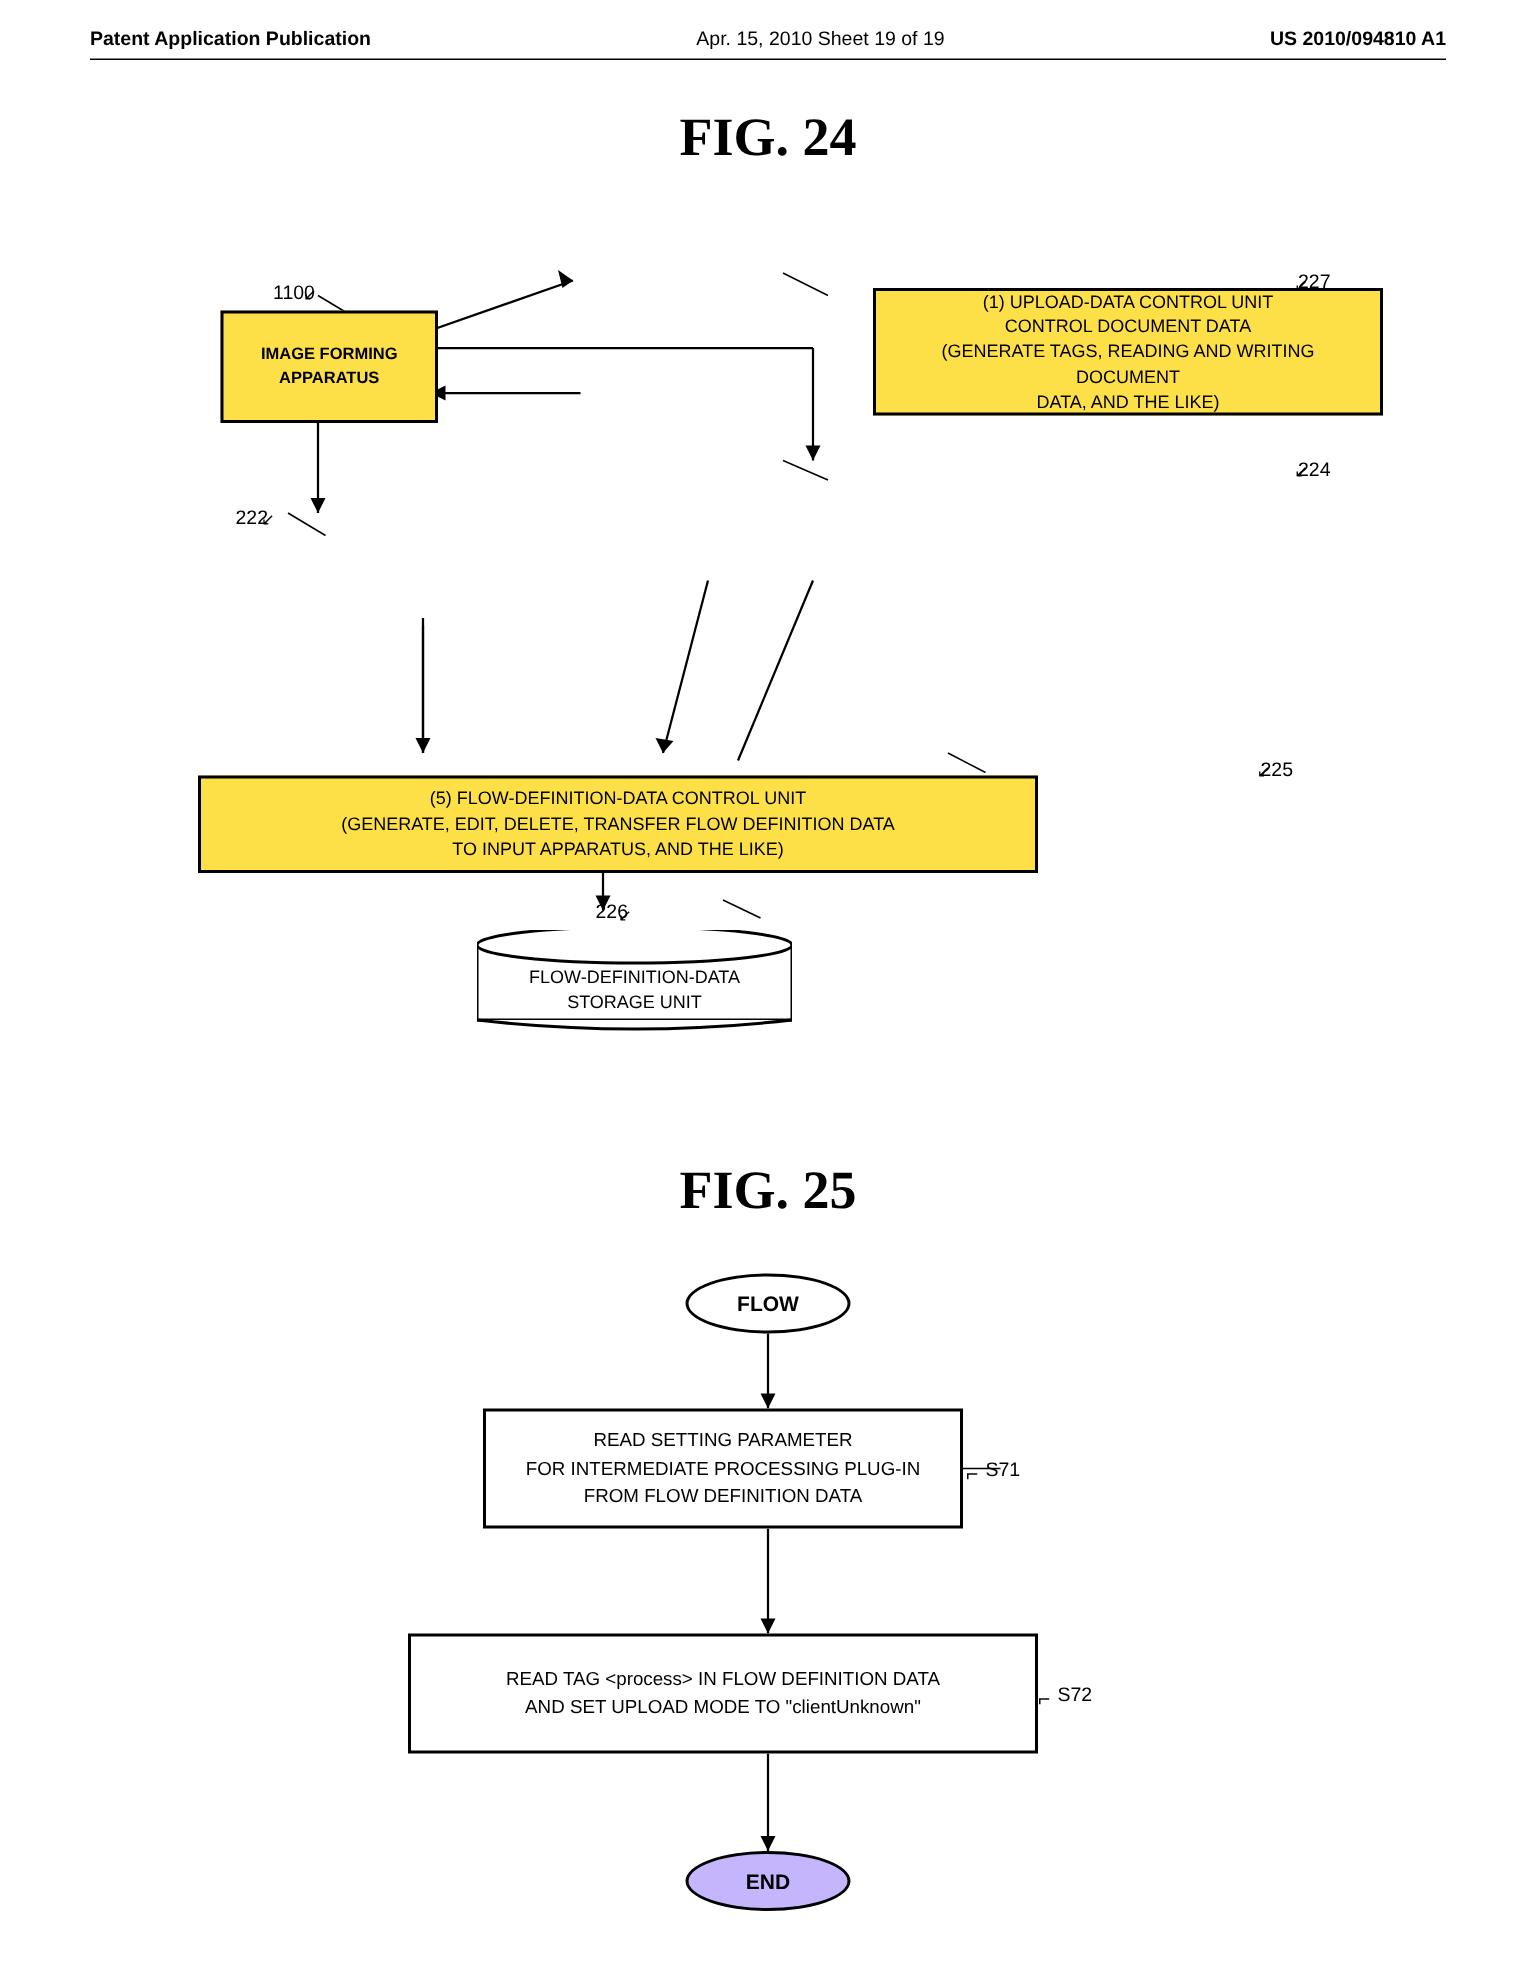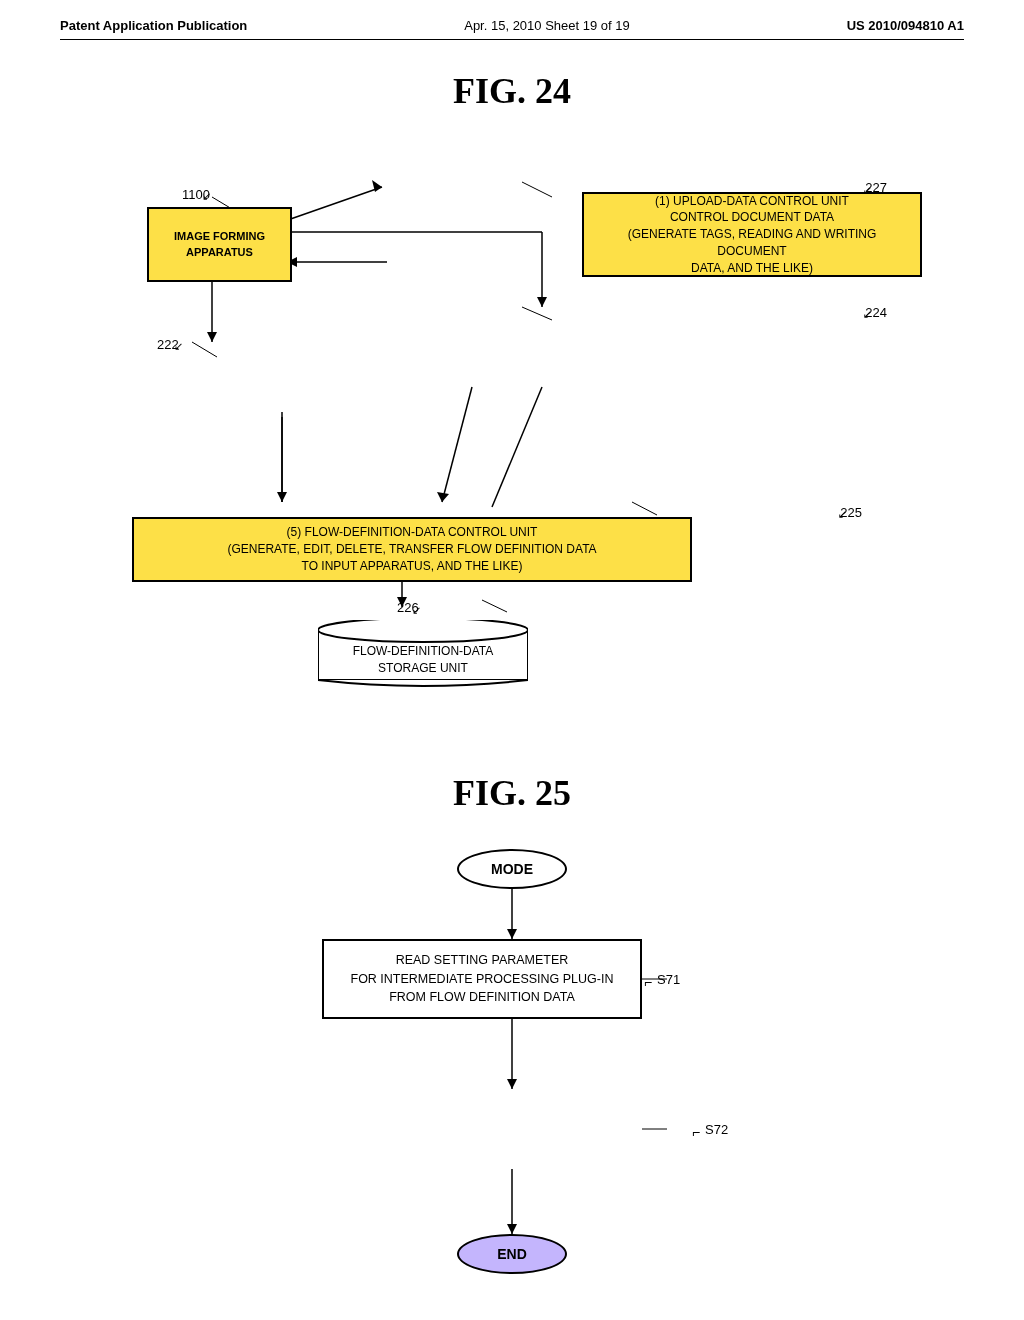--- a/index.html
+++ b/index.html
@@ -202,31 +202,35 @@
       <line x1="300" y1="185" x2="300" y2="255" stroke="#000" stroke-width="1.5"></line>
       <polygon points="300,255 295,245 305,245" fill="#000"></polygon>
 
       <line x1="300" y1="335" x2="300" y2="400" stroke="#000" stroke-width="1.5"></line>
       <polygon points="300,400 295,390 305,390" fill="#000"></polygon>
 
       <line x1="430" y1="145" x2="455" y2="145" stroke="#000" stroke-width="1"></line>
       <line x1="430" y1="295" x2="455" y2="295" stroke="#000" stroke-width="1"></line>
     </svg>
 
-    <div style="position:absolute; left:245px; top:15px; width:110px; height:40px; border:2px solid #000; border-radius:50%; display:flex; align-items:center; justify-content:center; background:#fff; font-size:14px; font-weight:bold;">MODE</div>
+    <div style="position:absolute; left:245px; top:15px; width:110px; height:40px; border:2px solid #000; border-radius:50%; display:flex; align-items:center; justify-content:center; background:#fff; font-size:14px; font-weight:bold;">FLOW</div>
 
     <div style="position:absolute; left:110px; top:105px; width:320px; height:80px; border:2px solid #000; background:#fff; display:flex; align-items:center; justify-content:center; text-align:center; font-size:12.5px; line-height:1.5;">
       READ SETTING PARAMETER<br>
       FOR INTERMEDIATE PROCESSING PLUG-IN<br>
       FROM FLOW DEFINITION DATA
     </div>
 
     <div style="position:absolute; left:445px; top:138px; font-size:13px;">S71</div>
     <div style="position:absolute; left:432px; top:140px; font-size:14px;">⌐</div>
 
+    <div style="position:absolute; left:60px; top:255px; width:420px; height:80px; border:2px solid #000; background:#fff; display:flex; align-items:center; justify-content:center; text-align:center; font-size:12.5px; line-height:1.5;">
+      READ TAG &lt;process&gt; IN FLOW DEFINITION DATA<br>
+      AND SET UPLOAD MODE TO "clientUnknown"
+    </div>
 
     <div style="position:absolute; left:493px; top:288px; font-size:13px;">S72</div>
     <div style="position:absolute; left:480px; top:290px; font-size:14px;">⌐</div>
 
     <div style="position:absolute; left:245px; top:400px; width:110px; height:40px; border:2px solid #000; border-radius:50%; display:flex; align-items:center; justify-content:center; background:#c4b5fd; font-size:14px; font-weight:bold;">END</div>
 
   </div>
 
 </div>
 

